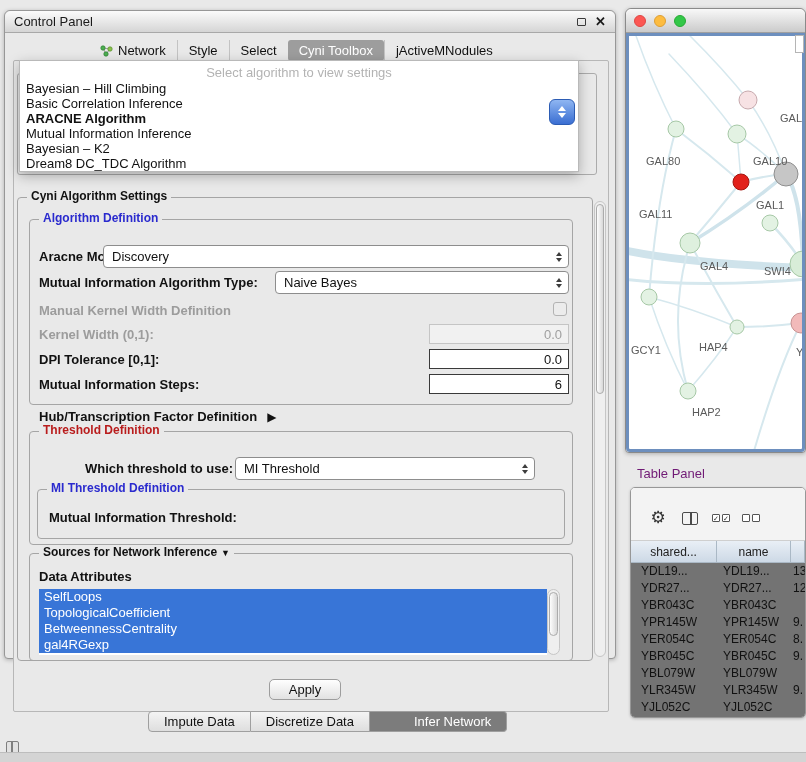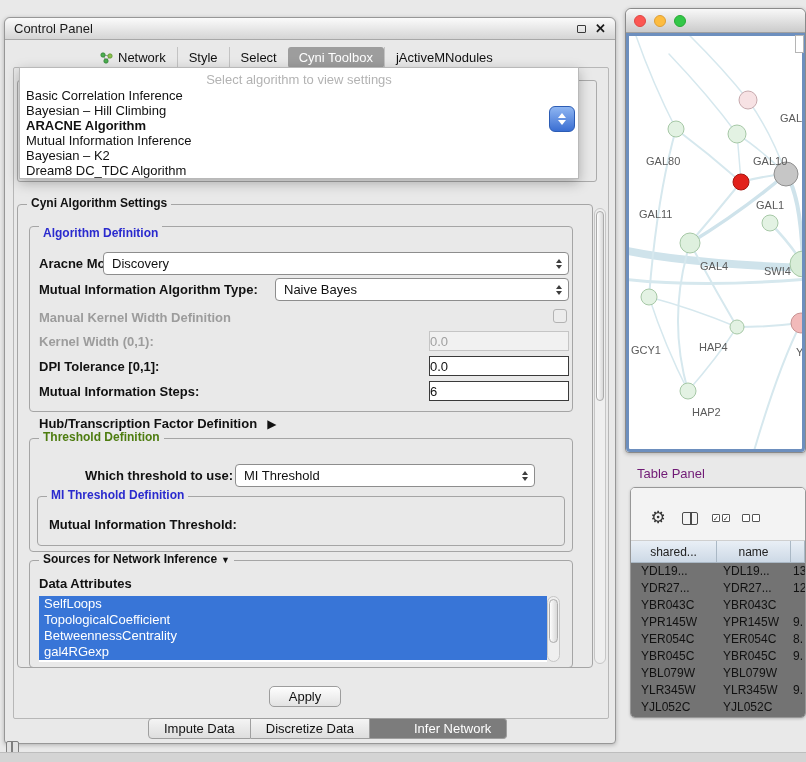--- a/index.html
+++ b/index.html
@@ -1,20 +1,20 @@
 <!DOCTYPE html>
 <html><head>
 <meta charset="utf-8">
 <style>
   * { box-sizing: border-box; margin: 0; padding: 0; }
   html,body { width:806px; height:762px; overflow:hidden; }
   body { font-family:"Liberation Sans", sans-serif; background:#e9e9e9; position:relative; }
 
   
-  .cp-window { position:absolute; left:4px; top:17px; width:612px; height:727px;
+  .cp-window { position:absolute; left:4px; top:10px; width:612px; height:649px;
     background:#e9e9e9; border:1px solid #979797; border-radius:6px 6px 4px 4px;
     box-shadow:0 1px 4px rgba(0,0,0,.25); }
   .cp-titlebar { position:absolute; left:0; top:0; right:0; height:22px;
     background:linear-gradient(#fbfbfb,#d5d5d5); border-bottom:1px solid #a8a8a8;
     border-radius:6px 6px 0 0; display:flex; align-items:center; padding:0 9px; }
   .cp-title { font-size:13px; color:#1a1a1a; }
   .tb-icons { margin-left:auto; display:flex; align-items:center; gap:9px; }
   .float-ic { width:9px; height:8px; border:1.5px solid #3a3a3a; border-radius:1px; display:inline-block; }
   .close-ic { font-size:13px; font-weight:bold; color:#1a1a1a; line-height:12px; }
 
@@ -28,34 +28,34 @@
     border:1px solid #b7b7b7; border-radius:2px; background:#e9e9e9; }
 
   .hidden-fs { position:absolute; left:12px; top:62px; width:580px; height:102px;
     border:1px solid #ababab; border-radius:3px; z-index:1; }
 
   
   .fs { position:absolute; border:1px solid #a5a5a5; border-radius:4px; z-index:2; }
   .fs-legend { position:absolute; top:-8px; left:9px; background:#e9e9e9; padding:0 4px;
     font-size:12px; font-weight:bold; color:#111; white-space:nowrap; z-index:3; }
   .fs-legend.blue { color:#2a2ace; }
-  .fs-legend.green { color:#4d7c0f; }
+  .fs-legend.green { color:#b91c1c; }
 
   .lbl { position:absolute; font-size:13px; font-weight:bold; color:#111; white-space:nowrap; z-index:4; }
   .lbl.dis { color:#9c9c9c; }
 
   .combo { position:absolute; background:#fff; border:1px solid #8d8d8d; border-radius:4px;
     display:flex; align-items:center; font-size:13px; color:#111; padding-left:8px; z-index:4; }
   .combo .arrows { margin-left:auto; padding:0 6px; display:flex; flex-direction:column; align-items:center; }
   .arrows i { display:block; width:0; height:0; border-left:3.5px solid transparent; border-right:3.5px solid transparent; }
   .arrows .up { border-bottom:4px solid #3d3d3d; margin-bottom:2px; }
   .arrows .dn { border-top:4px solid #3d3d3d; }
 
   .field { position:absolute; background:#fff; border:1px solid #8d8d8d; font-size:13px; color:#111;
-    display:flex; align-items:center; justify-content:flex-start; padding-right:6px; z-index:4; }
+    display:flex; align-items:center; justify-content:flex-end; padding-right:6px; z-index:4; }
   .field.dis { background:#f1f1f1; color:#a0a0a0; border-color:#c5c5c5; }
   .field.strong { border:1px solid #3a3a3a; }
 
   .checkbox { position:absolute; width:14px; height:14px; border:1px solid #b3b3b3; border-radius:3px;
     background:#ececec; z-index:4; }
 
   .hub-row { position:absolute; left:34px; top:398px; display:flex; align-items:center; gap:10px; z-index:4; }
   .hub-row .t { font-size:13px; font-weight:bold; color:#111; }
   .tri-right { font-size:12px; color:#111; }
   .tri-down  { font-size:9px; color:#111; margin-left:4px; }
@@ -183,21 +183,21 @@
   <div class="hidden-fs"></div>
 
   <div class="fs" style="left:12px; top:186px; width:576px; height:464px;"></div>
   <span class="fs-legend" style="left:22px; top:178px;">Cyni Algorithm Settings</span>
 
   <div class="vscroll" style="left:589px; top:190px; width:12px; height:456px;">
     <div class="vthumb" style="top:2px; height:190px;"></div>
   </div>
 
   <div class="fs" style="left:24px; top:208px; width:544px; height:186px;"></div>
-  <span class="fs-legend blue" style="left:34px; top:200px;margin-top:8px;">Algorithm Definition</span>
+  <span class="fs-legend blue" style="left:34px; top:200px;">Algorithm Definition</span>
 
   <span class="lbl" style="left:34px; top:238px;">Aracne Mode:</span>
   <div class="combo" style="left:98px; top:234px; width:466px; height:23px;">
     <span>Discovery</span>
     <span class="arrows">
         <i class="up"></i>
         <i class="dn"></i>
       </span>
   </div>
 
@@ -270,22 +270,22 @@
   </div>
 
   <div class="bottom-tabs" id="bottom-tabs">
       <div class="btab first">Impute Data</div>
       <div class="btab">Discretize Data</div>
       <div class="btab last sel">Infer Network</div>
     </div>
 
   <div class="popup" id="algo-popup">
       <div class="hdr">Select algorithm to view settings</div>
+      <div class="item">Bayesian – Hill Climbing</div>
       <div class="item">Basic Correlation Inference</div>
-      <div class="item">Bayesian – Hill Climbing</div>
       <div class="item sel">ARACNE Algorithm</div>
       <div class="item">Mutual Information Inference</div>
       <div class="item">Bayesian – K2</div>
       <div class="item">Dream8 DC_TDC Algorithm</div>
     </div>
   <div class="combo-btn-blue">
       <i class="up"></i>
       <i class="dn"></i>
     </div>
 

